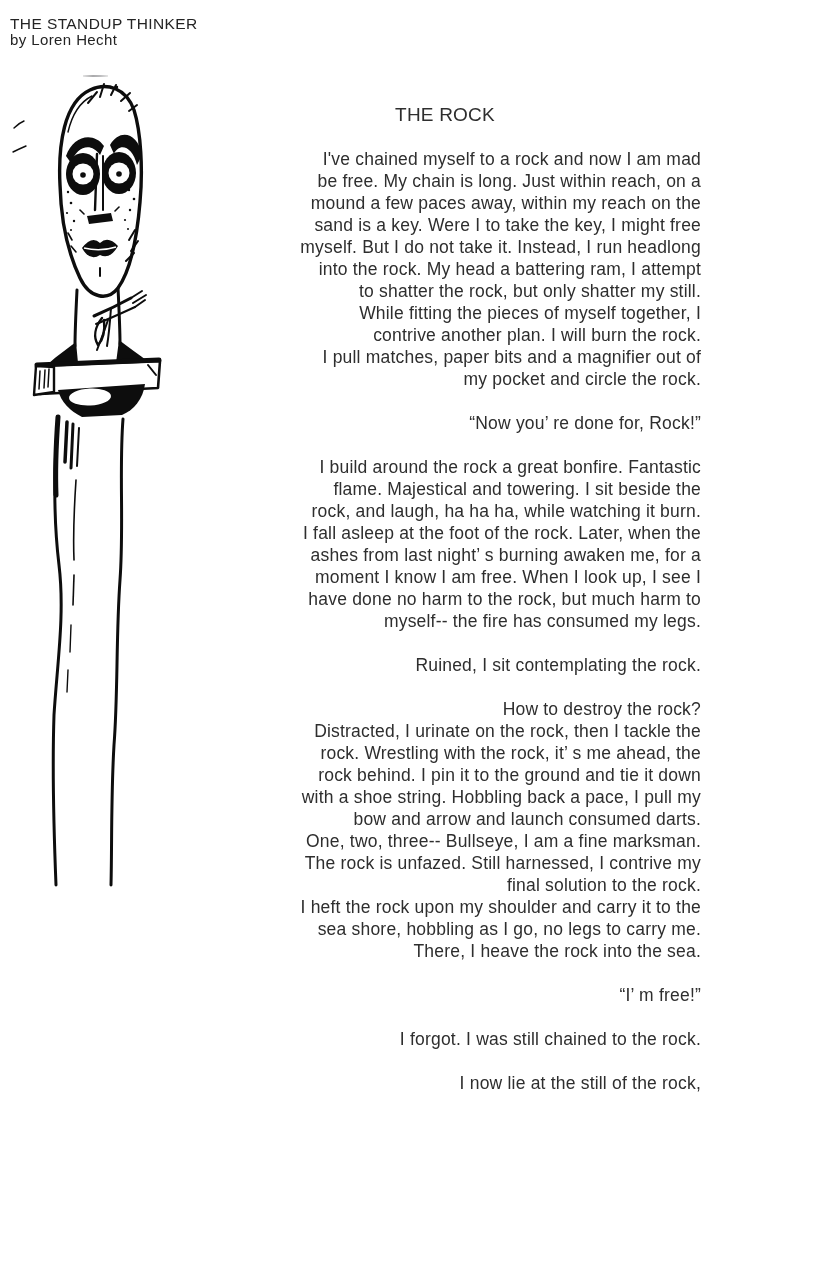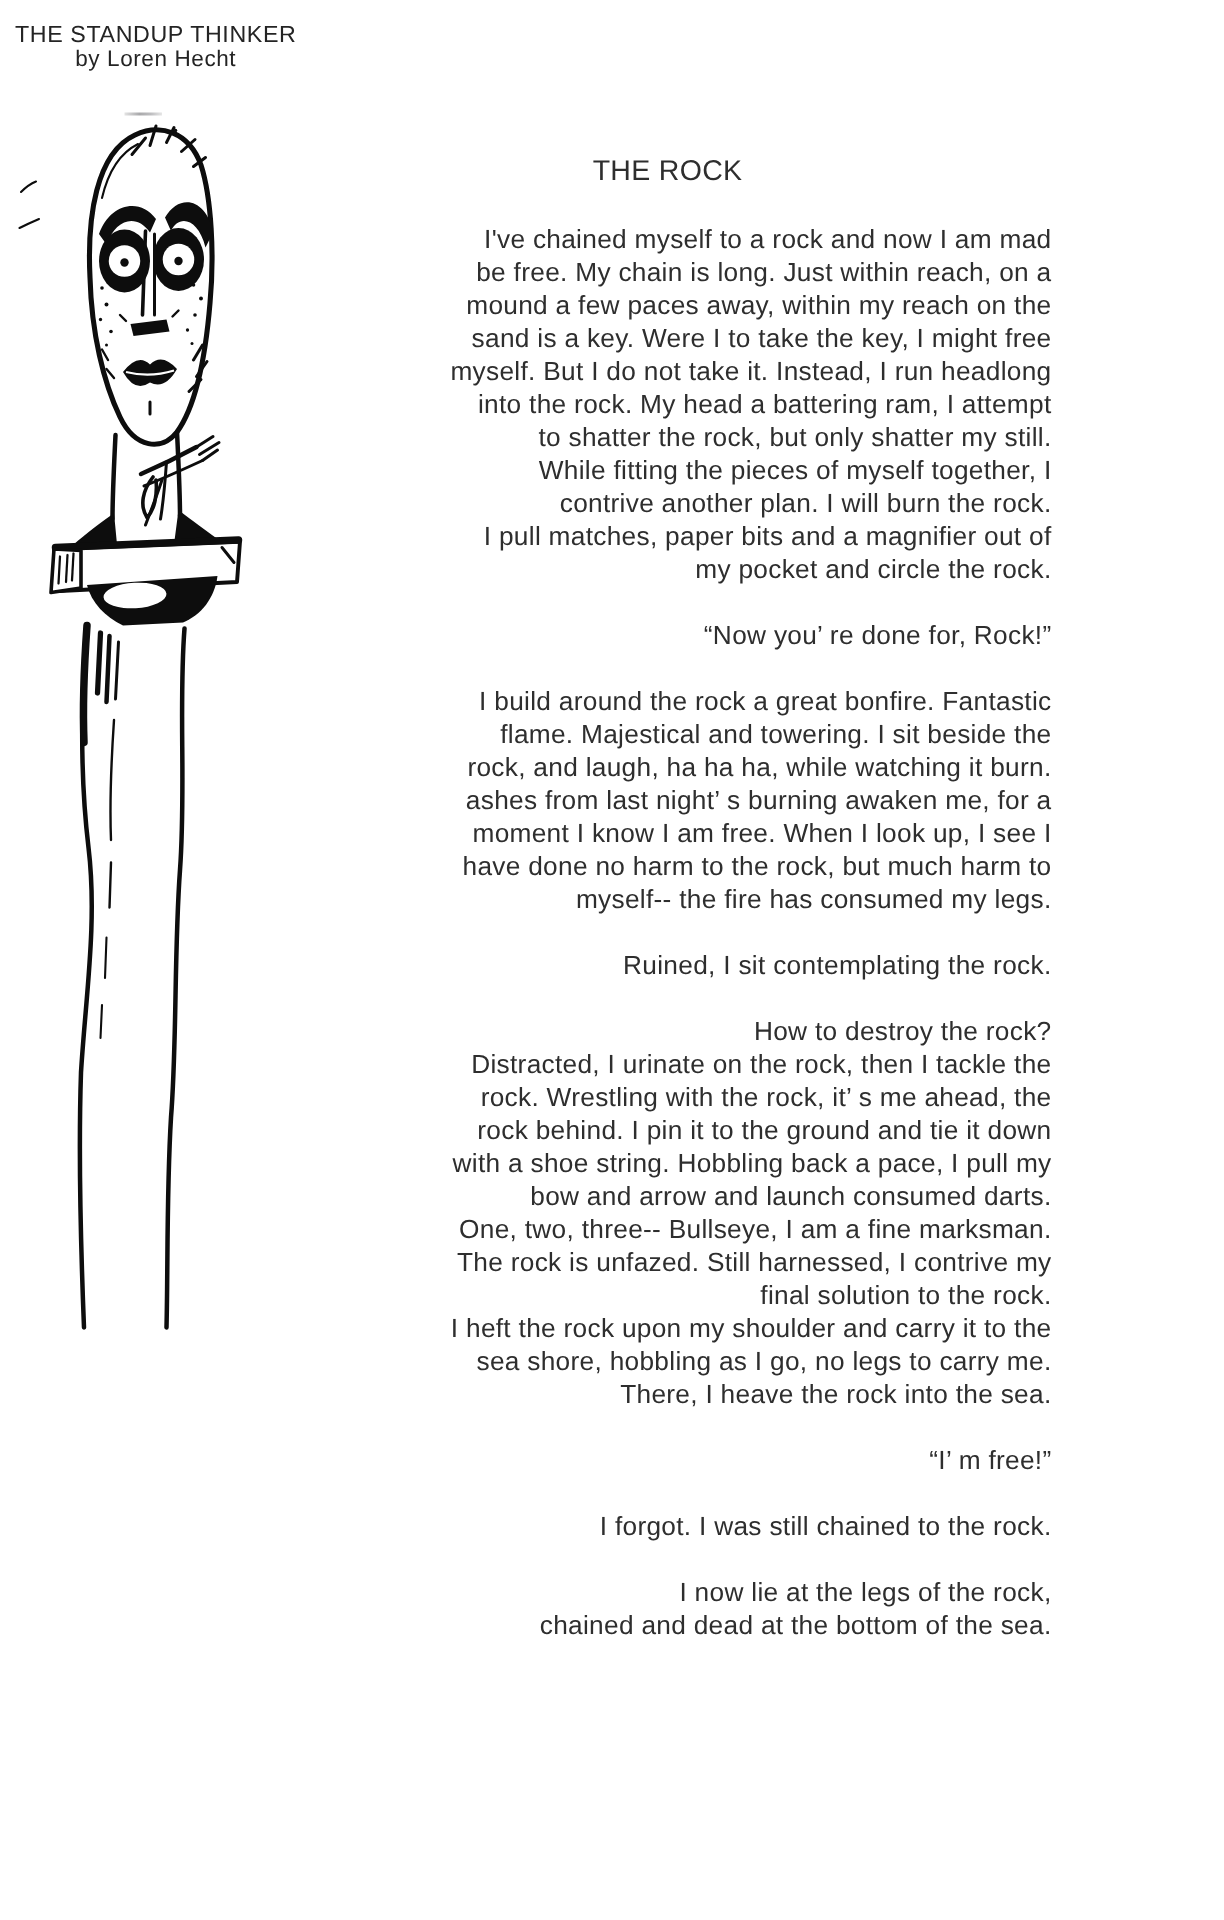--- a/index.html
+++ b/index.html
@@ -24,21 +24,20 @@
   }
   .hdr-title {
     font-size: 15.5px;
     line-height: 17px;
     white-space: nowrap;
   }
   .hdr-byline {
     font-size: 15px;
     line-height: 16px;
     white-space: nowrap;
-    text-align: center;
   }
   .dash {
     position: absolute;
     left: 83px;
     top: 75px;
     width: 25px;
     height: 2px;
     background: linear-gradient(to right, #e3e3e3, #a9a9ab 40%, #bdbdbf 70%, #e6e6e6);
   }
   .figure {
@@ -218,20 +217,21 @@
           <div class="line">I pull matches, paper bits and a magnifier out of</div>
           <div class="line">my pocket and circle the rock.</div>
         </div>
         <div class="stanza">
           <div class="line">“Now you’ re done for, Rock!”</div>
         </div>
         <div class="stanza">
           <div class="line">I build around the rock a great bonfire. Fantastic</div>
           <div class="line">flame. Majestical and towering. I sit beside the</div>
           <div class="line">rock, and laugh, ha ha ha, while watching it burn.</div>
+          <div class="line">I fall asleep at the foot of the rock. Later, when the</div>
           <div class="line">ashes from last night’ s burning awaken me, for a</div>
           <div class="line">moment I know I am free. When I look up, I see I</div>
           <div class="line">have done no harm to the rock, but much harm to</div>
           <div class="line">myself-- the fire has consumed my legs.</div>
         </div>
         <div class="stanza">
           <div class="line">Ruined, I sit contemplating the rock.</div>
         </div>
         <div class="stanza">
           <div class="line">How to destroy the rock?</div>
@@ -247,19 +247,19 @@
           <div class="line">sea shore, hobbling as I go, no legs to carry me.</div>
           <div class="line">There, I heave the rock into the sea.</div>
         </div>
         <div class="stanza">
           <div class="line">“I’ m free!”</div>
         </div>
         <div class="stanza">
           <div class="line">I forgot. I was still chained to the rock.</div>
         </div>
         <div class="stanza">
-          <div class="line">I now lie at the legs of the rock,</div>
+          <div class="line">I now lie at the still of the rock,</div>
           <div class="line">chained and dead at the bottom of the sea.</div>
         </div>
       </div>
   </main>
 
 </div>
 
 </body></html>

